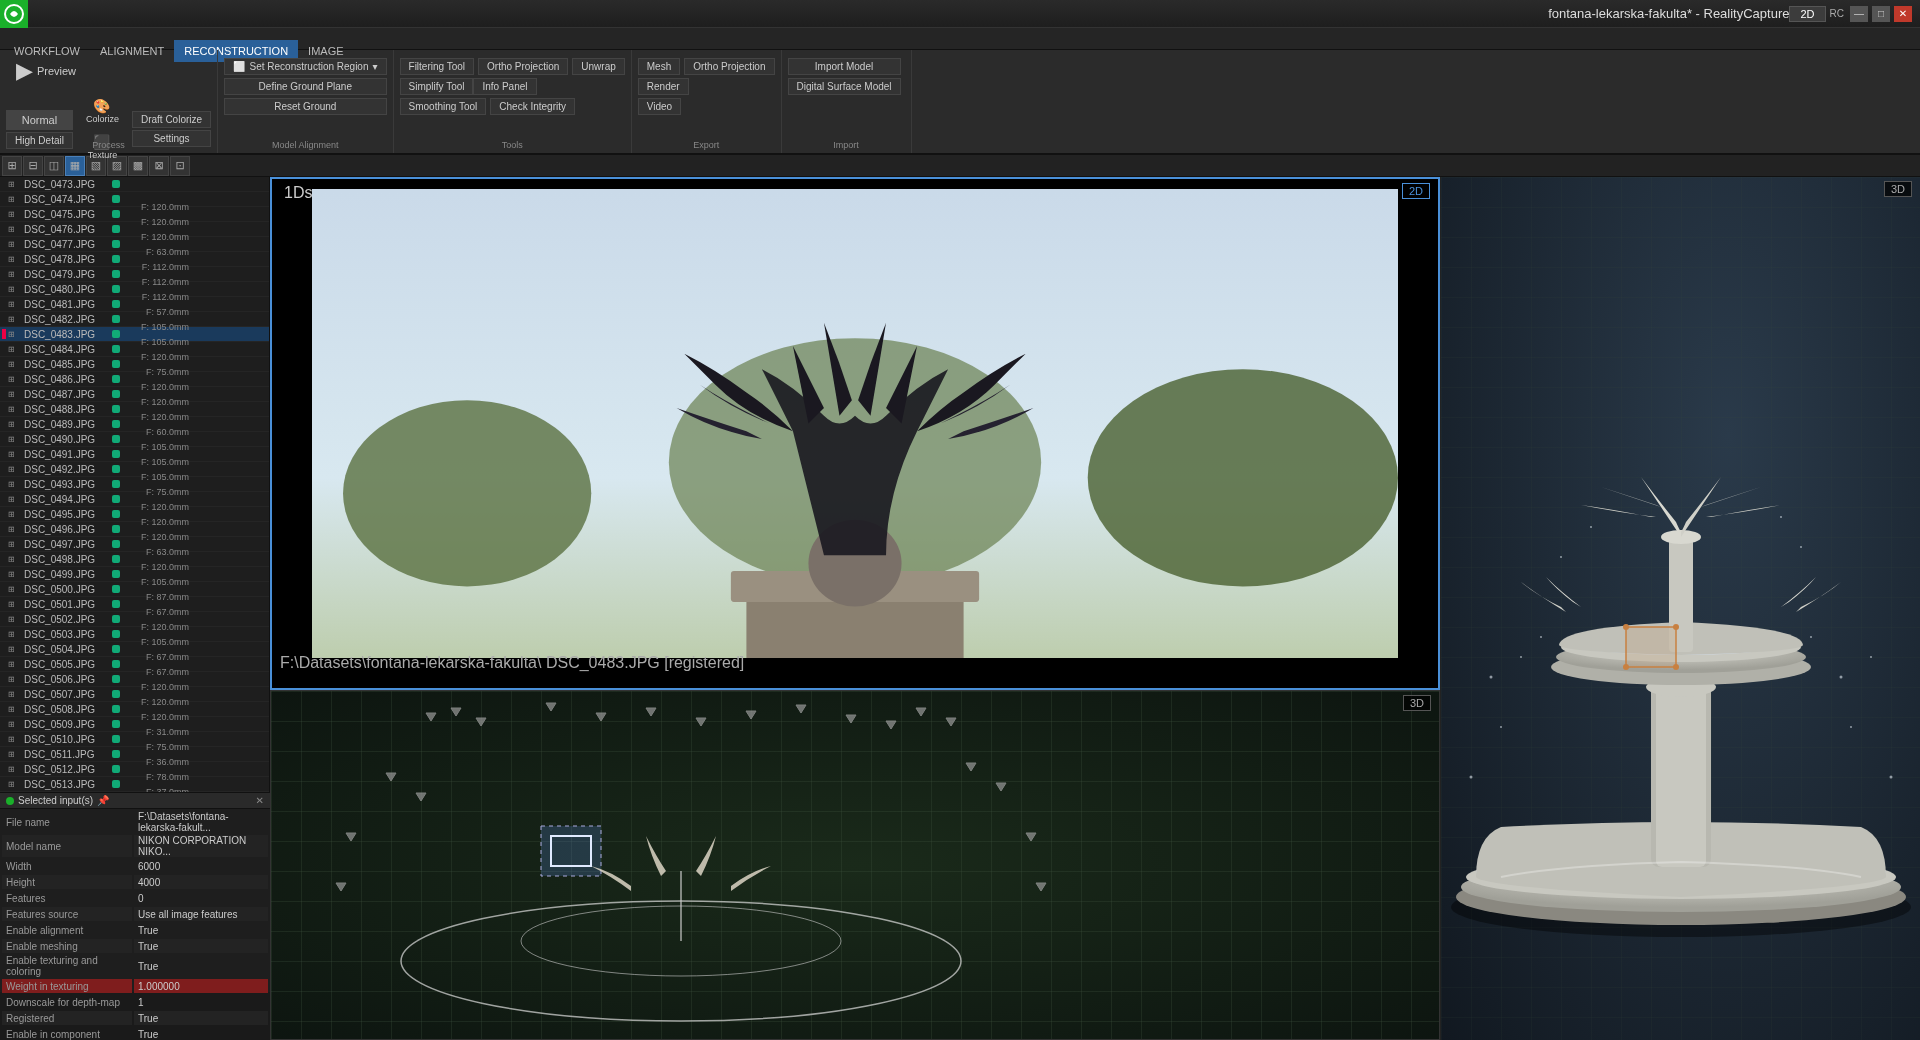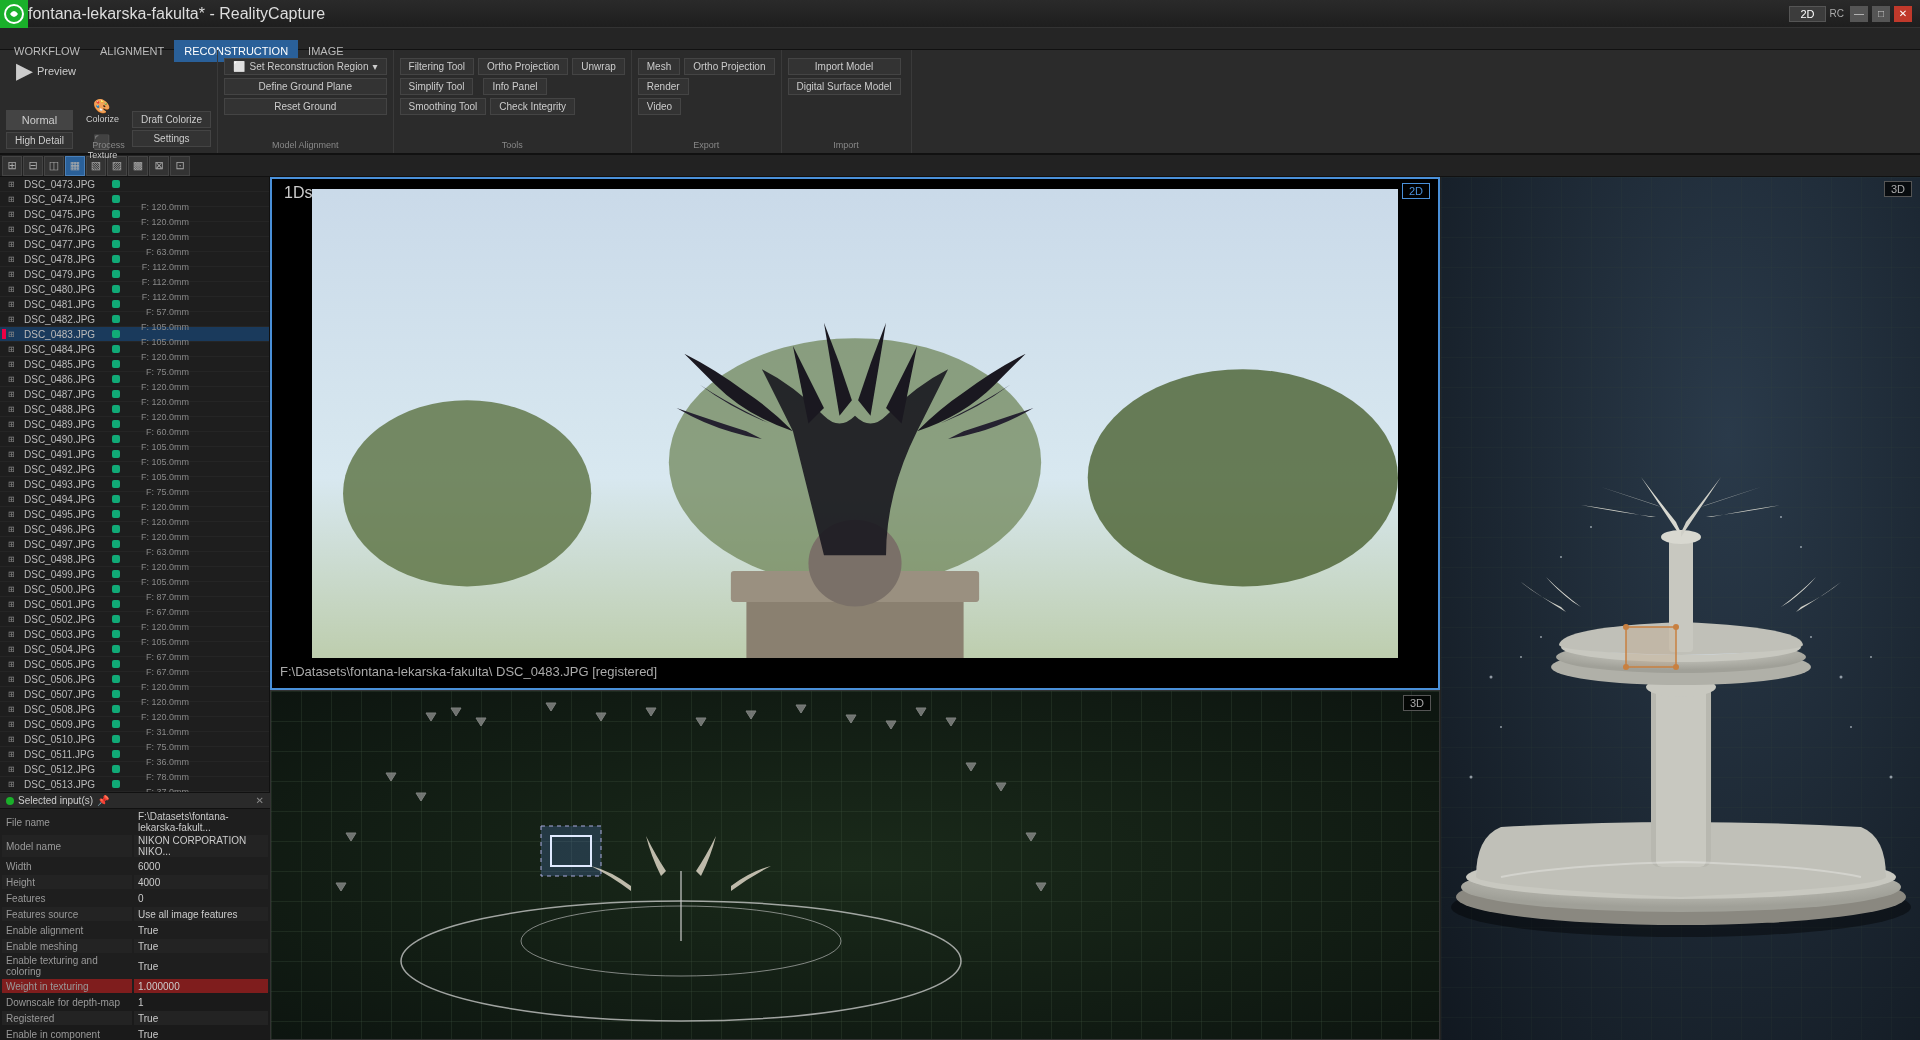--- a/index.html
+++ b/index.html
@@ -15,23 +15,23 @@
       position: relative;
     }
     #title-bar-logo {
       width: 28px; height: 28px;
       background: #1ab02a;
       display: flex; align-items: center; justify-content: center;
       color: white; font-weight: bold; font-size: 14px;
     }
     #title-bar-title {
       flex: 1;
-      text-align: left;
+      text-align: right;
       color: #ddd;
-      font-size: 16px;
+      font-size: 13px;
     }
     #title-bar-2d {
       background: #3c3c3c;
       border: 1px solid #555;
       padding: 1px 10px;
       color: #fff;
       font-size: 11px;
       margin-right: 4px;
     }
     #title-bar-controls {
@@ -235,23 +235,23 @@
     #view-2d-timecode {
       position: absolute;
       top: 4px; left: 8px;
       background: rgba(0,0,0,0.7);
       color: #ccc;
       font-size: 16px;
       padding: 1px 4px;
     }
     #view-2d-filepath {
       position: absolute;
-      bottom: 9px; left: 8px;
+      bottom: 16px; left: 8px;
       color: #aaa;
-      font-size: 13px;
+      font-size: 16px;
     }
 
     
     #photo-container {
       position: absolute;
       top: 10px; left: 40px; right: 40px; bottom: 30px;
       background: #333;
       overflow: hidden;
       display: flex; align-items: center; justify-content: center;
     }
@@ -409,21 +409,21 @@
     <div style="display:flex;flex-direction:column;gap:3px;padding-top:4px;">
       <div style="display:flex;gap:4px;">
         <button class="tb-btn-small">
           <span>Filtering Tool</span>
         </button>
         <button class="tb-btn-small">
           <span>Ortho Projection</span>
         </button>
         <button class="tb-btn-small">Unwrap</button>
       </div>
-      <div style="display:flex;gap:10px;align-items:flex-end;">
+      <div style="display:flex;gap:0;align-items:flex-end;">
         <button class="tb-btn-small">
           <span>Simplify Tool</span>
         </button>
         <button class="tb-btn-small">Info Panel</button>
       </div>
       <div style="display:flex;gap:4px;">
         <button class="tb-btn-small">
           <span>Smoothing Tool</span>
         </button>
         <button class="tb-btn-small">Check Integrity</button>

